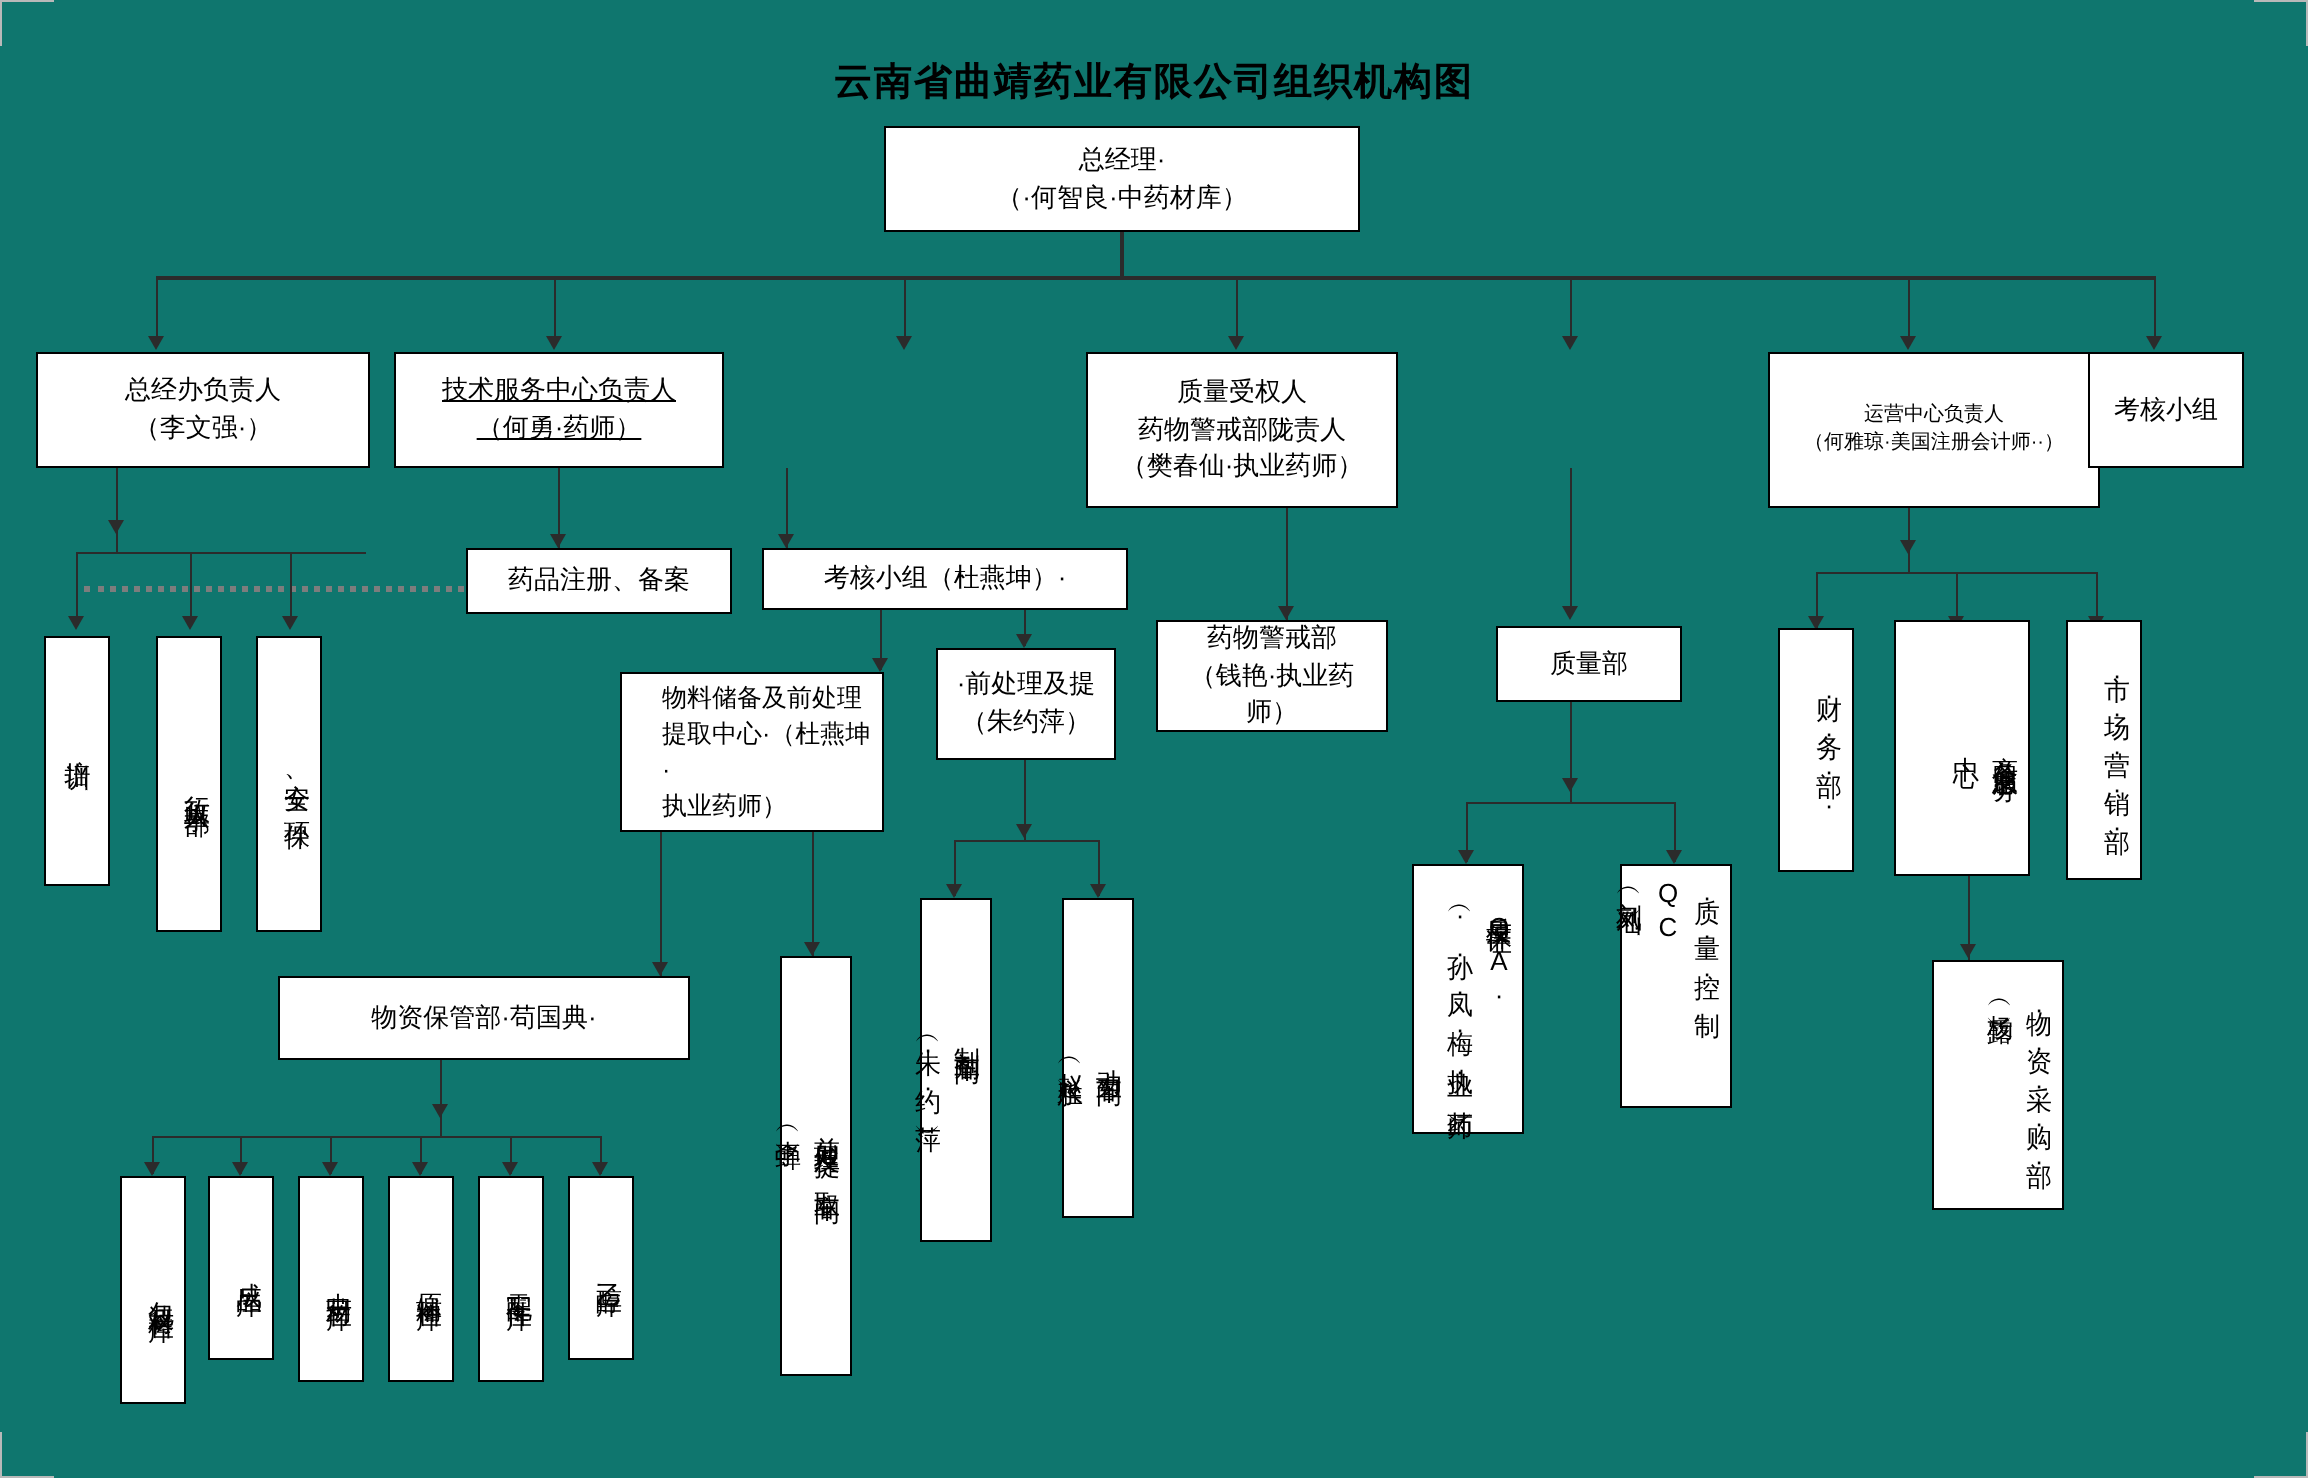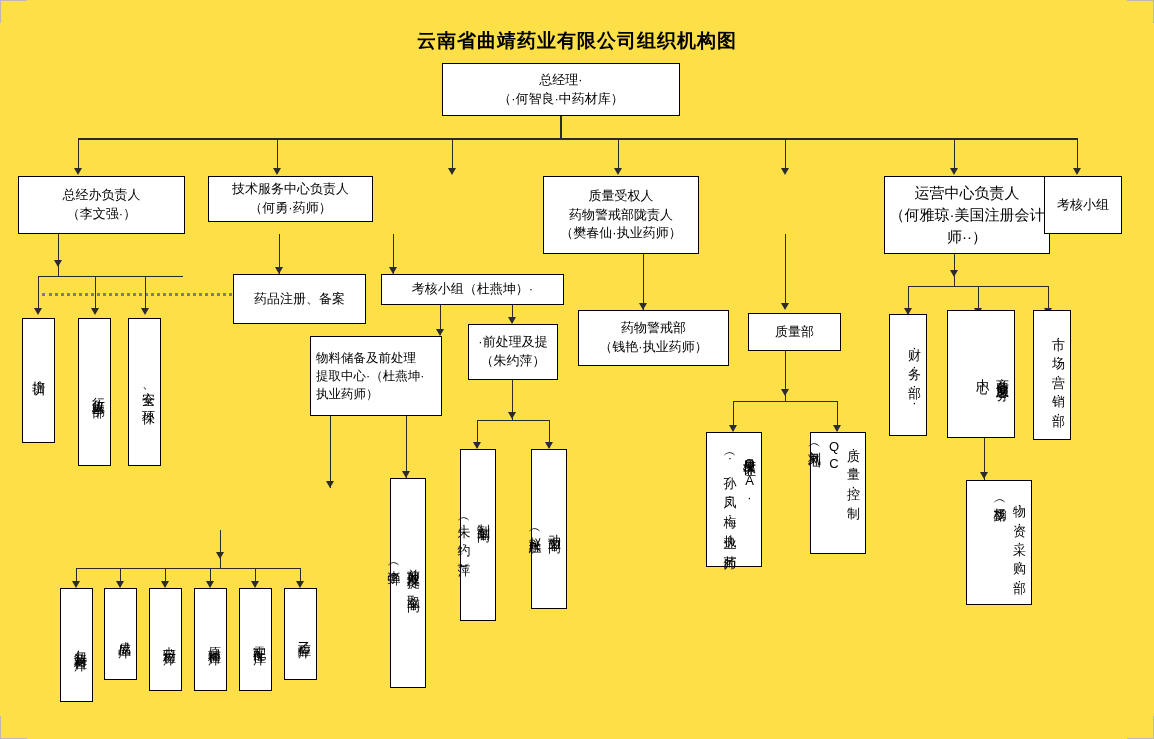--- a/index.html
+++ b/index.html
@@ -1,17 +1,17 @@
 <!DOCTYPE html>
 <html><head>
 <meta charset="utf-8">
 <style>
   html,body{margin:0;padding:0;background:#ffffff;}
   body{font-family:"Liberation Sans","DejaVu Sans",sans-serif;color:#000;}
-  #canvas{position:relative;width:1154px;height:739px;overflow:hidden;background:#fde047;}
+  #canvas{position:relative;width:1154px;height:739px;overflow:hidden;background:#0f766e;}
 
   
   .corner{position:absolute;border-color:#b9b9b9;border-style:solid;width:26px;height:22px;}
   .corner.tl{left:0;top:0;border-width:1px 0 0 1px;}
   .corner.tr{right:0;top:0;border-width:1px 1px 0 0;}
   .corner.bl{left:0;bottom:0;border-width:0 0 1px 1px;}
   .corner.br{right:0;bottom:0;border-width:0 1px 1px 0;}
 
   #title{position:absolute;left:0;right:0;top:28px;text-align:center;
          font-family:"DejaVu Sans","Liberation Sans",sans-serif;
@@ -77,34 +77,34 @@
   <div class="arw" style="left:950px;top:168px;"></div>
 
   <div class="ln vl" style="left:1077px;top:138px;height:32px;"></div>
   <div class="arw" style="left:1073px;top:168px;"></div>
 
   <div class="box" style="left:18px;top:176px;width:167px;height:58px;">
     <span class="t">总经办负责人
 （李文强·）</span>
   </div>
 
-  <div class="box" style="left:208px;top:176px;width:165px;height:46px;">
+  <div class="box" style="left:197px;top:176px;width:165px;height:58px;text-decoration:underline;">
     <span class="t">技术服务中心负责人
 （何勇·药师）</span>
   </div>
 
 
   <div class="box" style="left:543px;top:176px;width:156px;height:78px;">
     <span class="t">质量受权人
 药物警戒部陇责人
 （樊春仙·执业药师）</span>
   </div>
 
 
-  <div class="box" style="left:884px;top:176px;width:166px;height:78px;font-size:15px;">
+  <div class="box" style="left:884px;top:176px;width:166px;height:78px;font-size:10px;">
     <span class="t">运营中心负责人
 （何雅琼·美国注册会计师··）</span>
   </div>
 
   <div class="box" style="left:1044px;top:176px;width:78px;height:58px;">
     <span class="t">考核小组</span>
   </div>
 
   <div class="ln vl" style="left:58px;top:234px;height:42px;"></div>
   <div class="arw" style="left:54px;top:260px;"></div>
@@ -123,51 +123,54 @@
   </div>
   <div class="vbox" style="left:78px;top:318px;width:33px;height:148px;">
     <span class="t">行政人事部</span>
   </div>
   <div class="vbox" style="left:128px;top:318px;width:33px;height:148px;">
     <span class="t">安全、环保</span>
   </div>
 
   <div class="ln vl" style="left:279px;top:234px;height:40px;"></div>
   <div class="arw" style="left:275px;top:267px;"></div>
-  <div class="box" style="left:233px;top:274px;width:133px;height:50px;">
+  <div class="box" style="left:233px;top:274px;width:133px;height:33px;">
     <span class="t">药品注册、备案</span>
   </div>
 
   <div class="ln vl" style="left:393px;top:234px;height:40px;"></div>
   <div class="arw" style="left:389px;top:267px;"></div>
   <div class="box" style="left:381px;top:274px;width:183px;height:31px;">
     <span class="t">考核小组（杜燕坤）·</span>
   </div>
 
   <div class="ln vl" style="left:440px;top:305px;height:30px;"></div>
   <div class="arw" style="left:436px;top:329px;"></div>
   <div class="ln vl" style="left:512px;top:305px;height:18px;"></div>
   <div class="arw" style="left:508px;top:317px;"></div>
 
-  <div class="box" style="left:310px;top:336px;width:132px;height:80px;font-size:12.5px;text-align:left;justify-content:flex-start;padding-left:5px;">
+  <div class="box" style="left:310px;top:336px;width:132px;height:80px;font-size:12.5px;text-align:left;justify-content:flex-start;padding-left:20px;">
     <span class="t">物料储备及前处理
 提取中心·（杜燕坤·
 执业药师）</span>
   </div>
 
   <div class="box" style="left:468px;top:324px;width:90px;height:56px;">
     <span class="t">·前处理及提
 （朱约萍）</span>
   </div>
 
   <div class="ln vl" style="left:330px;top:416px;height:72px;"></div>
   <div class="arw" style="left:326px;top:481px;"></div>
   <div class="ln vl" style="left:406px;top:416px;height:62px;"></div>
   <div class="arw" style="left:402px;top:471px;"></div>
 
+  <div class="box" style="left:139px;top:488px;width:206px;height:42px;">
+    <span class="t">物资保管部·苟国典·</span>
+  </div>
 
   <div class="ln vl" style="left:220px;top:530px;height:38px;"></div>
   <div class="arw" style="left:216px;top:552px;"></div>
   <div class="ln hl" style="left:76px;top:568px;width:225px;"></div>
 
   <div class="ln vl" style="left:76px;top:568px;height:19px;"></div>
   <div class="arw" style="left:72px;top:581px;"></div>
   <div class="ln vl" style="left:120px;top:568px;height:19px;"></div>
   <div class="arw" style="left:116px;top:581px;"></div>
   <div class="ln vl" style="left:165px;top:568px;height:19px;"></div>
@@ -215,21 +218,21 @@
     <span class="t">制剂车间
 （朱·约·萍）</span>
   </div>
   <div class="vbox" style="left:531px;top:449px;width:36px;height:160px;">
     <span class="t">动力车间
 （赵永胜）</span>
   </div>
 
   <div class="ln vl" style="left:643px;top:254px;height:56px;"></div>
   <div class="arw" style="left:639px;top:303px;"></div>
-  <div class="box" style="left:578px;top:310px;width:151px;height:56px;">
+  <div class="box" style="left:578px;top:310px;width:116px;height:56px;">
     <span class="t">药物警戒部
 （钱艳·执业药师）</span>
   </div>
 
   <div class="ln vl" style="left:785px;top:234px;height:74px;"></div>
   <div class="arw" style="left:781px;top:303px;"></div>
   <div class="box" style="left:748px;top:313px;width:93px;height:38px;">
     <span class="t">质量部</span>
   </div>
 

